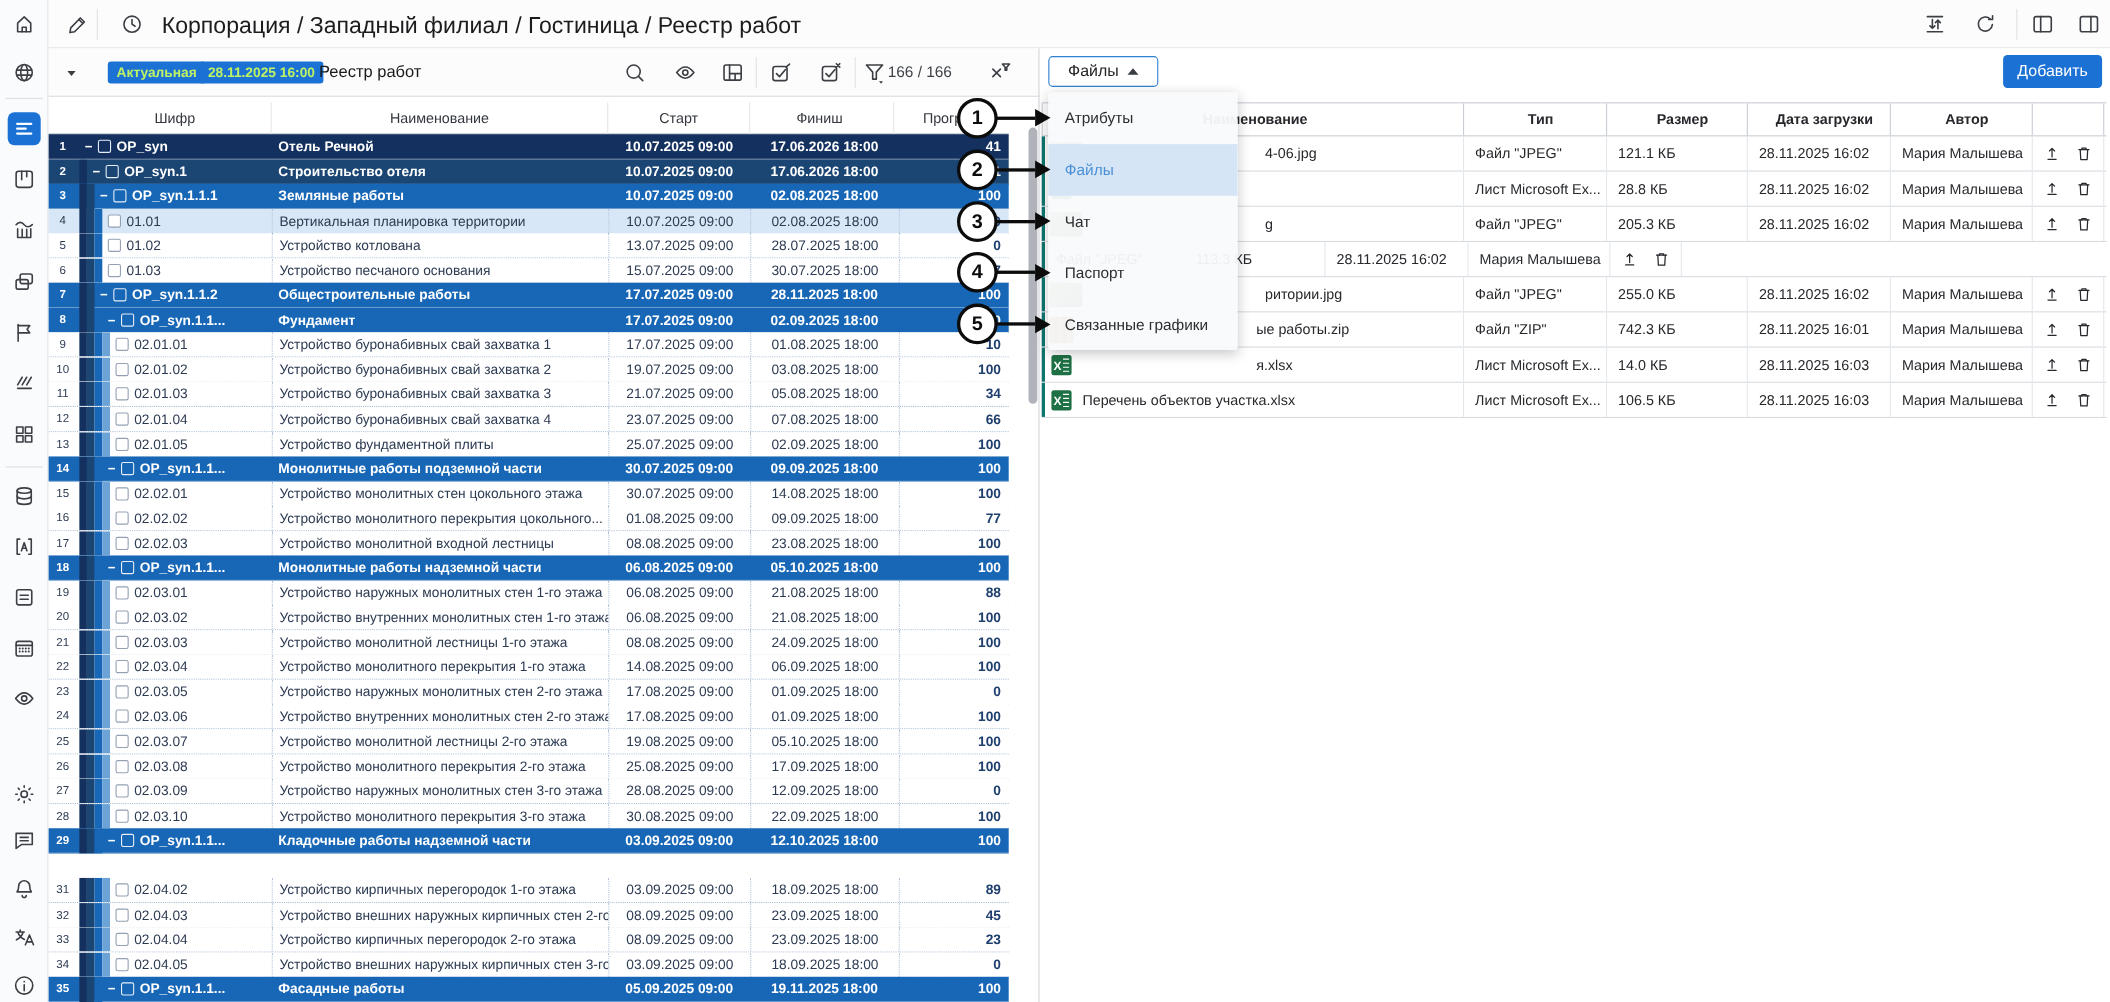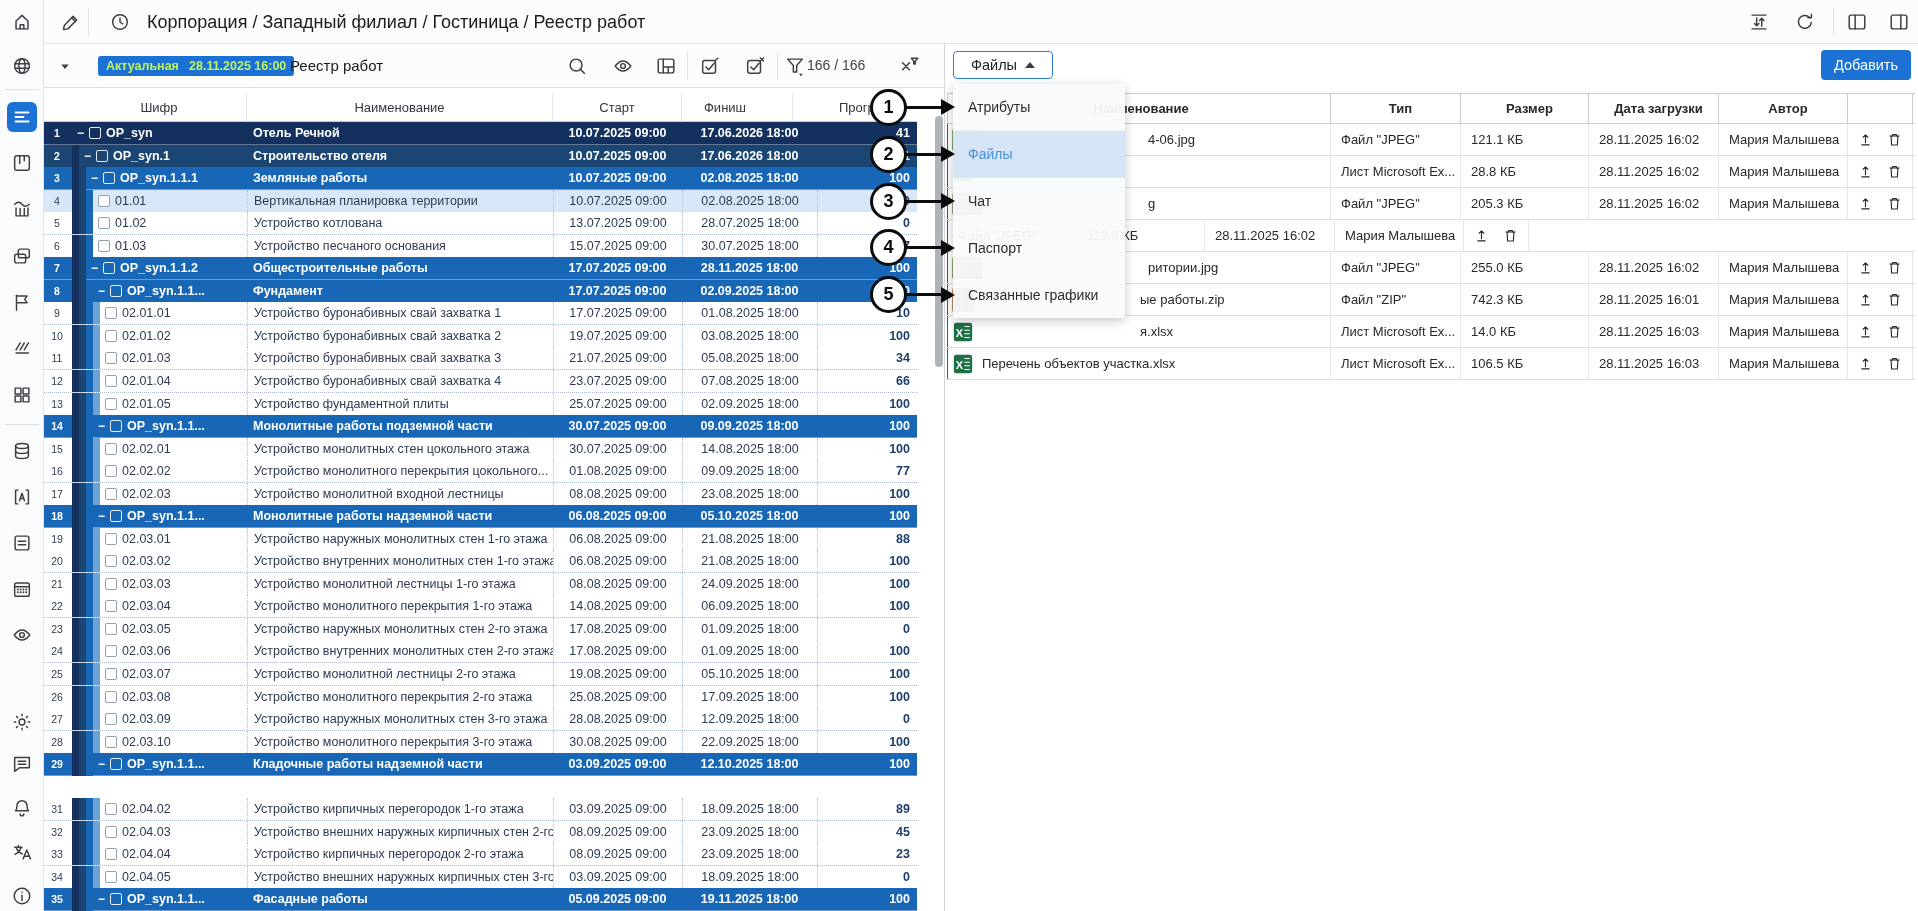--- a/index.html
+++ b/index.html
@@ -16,21 +16,21 @@
   .rail-sep { position:absolute; left:5px; width:34px; height:1px; background:#dcdfe3; }
 
   
   #bar1 { position:absolute; left:44px; top:0; width:1874px; height:44px; background:#fcfcfd;
     border-bottom:1px solid #e1e3e6; }
   #bar2 { position:absolute; left:44px; top:44px; width:1874px; height:44px; background:#fcfcfd;
     border-bottom:1px solid #dadce0; }
   .tool { position:absolute; top:9px; width:26px; height:26px; display:flex; align-items:center;
     justify-content:center; color:#3b3e43; cursor:pointer; }
   .vsep { position:absolute; top:8px; width:1px; height:28px; background:#e0e2e6; }
-  #breadcrumb { position:absolute; left:103px; top:12px; font-size:18px; color:#1c1c1e; }
+  #breadcrumb { position:absolute; left:103px; top:12px; font-size:21px; color:#1c1c1e; }
   .badge { position:absolute; top:12px; height:20px; padding:0 8px; background:#1b72d4; color:#bef264;
     font-size:12.5px; font-weight:bold; border-radius:3px; display:flex; align-items:center; }
   #view-title { position:absolute; left:246px; top:13px; font-size:15px; color:#1a1a1a; }
   #counter { position:absolute; left:763px; top:13px; font-size:14px; color:#3e4247; }
 
   
   #grid { position:absolute; left:42px; top:88px; width:880px; height:823px; z-index:2; }
   .g-head { position:absolute; left:0; top:5px; height:29px; width:875px; background:#fff; }
   .g-head .hc { position:absolute; top:0; height:29px; display:flex; align-items:center;
     justify-content:center; font-size:13px; color:#33373d; border-right:1px solid #e3e6ea; }
@@ -75,21 +75,21 @@
   #add-btn { position:absolute; right:7px; top:6px; width:90px; height:30px; background:#1b72d4;
     color:#fff; font-size:14.5px; border:none; border-radius:4px; cursor:pointer; }
   #ftable { position:absolute; left:2px; top:49px; width:968px; }
   .fhead { display:flex; height:31px; border-top:1px solid #c8cdd4; border-bottom:1px solid #c8cdd4; }
   .fhead > div { display:flex; align-items:center; justify-content:center; font-weight:bold;
     font-size:13px; color:#26282c; border-right:1px solid #c8cdd4; }
   .fhead > div:first-child { border-left:1px solid #c8cdd4; }
   .frow { display:flex; height:32px; border-bottom:1px solid #d8dce1; }
   .frow > div { display:flex; align-items:center; font-size:13px; color:#26282c; overflow:hidden;
     white-space:nowrap; border-right:1px solid #e4e7eb; }
-  .frow > div:first-child { border-left:1px solid #0f766e; }
+  .frow > div:first-child { border-left:3px solid #0f766e; }
   .fc-name { width:384px; padding-left:4px; gap:8px; }
   .fc-type { width:130px; padding-left:10px; }
   .fc-size { width:128px; padding-left:10px; }
   .fc-date { width:130px; padding-left:10px; }
   .fc-auth { width:129px; padding-left:10px; }
   .fc-act  { width:65px; justify-content:center; gap:12px; color:#44484e; }
   .fc-act .ic { cursor:pointer; }
   .tail { margin-left:158px; }
   .thumb { width:30px; height:22px; border-radius:2px; flex:0 0 auto; }
   .ph-a { background:linear-gradient(135deg,#8fb475,#4e7e4a); }
@@ -341,21 +341,21 @@
       </svg>
     </span>
 </div>
 
 <div id="grid">
   <span id="g-chevron">‹</span>
   <div class="g-head">
     <div class="hc" style="left:30px;width:175px;">Шифр</div>
     <div class="hc" style="left:205px;width:306px;">Наименование</div>
     <div class="hc" style="left:511px;width:129px;">Старт</div>
-    <div class="hc" style="left:616px;width:135px;">Финиш</div>
+    <div class="hc" style="left:636px;width:135px;">Финиш</div>
     <div class="hc" style="left:775px;width:100px;border-right:none;">Прогресс</div>
   </div>
   <div id="g-rows">
       <div class="grow dark" style="top: 34px; height: 22.6px;">
         <div class="cell c-num">1</div>
         <div class="cell c-code">
           <span class="codebox" style="padding-left:5px">
             <span class="minus">−</span>
             <span class="cb"></span>
             <span>OP_syn</span>

